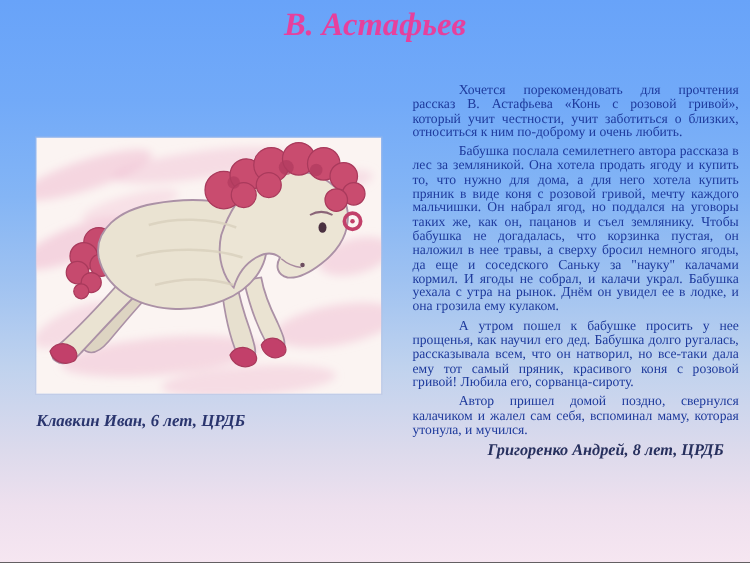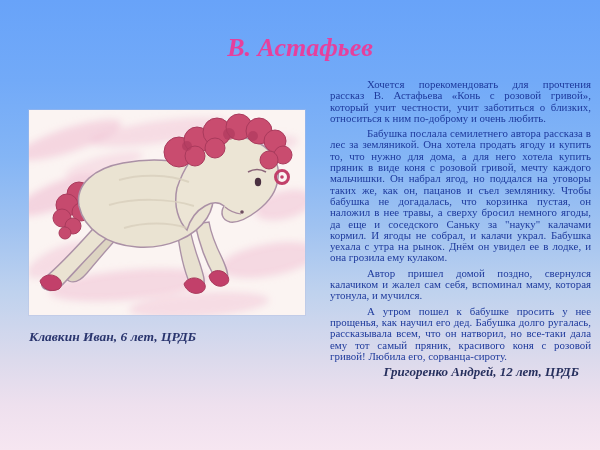--- a/index.html
+++ b/index.html
@@ -5,33 +5,32 @@
   html,body{margin:0;padding:0;background:#333;}
   .slide{
     position:relative;width:600px;height:450px;overflow:hidden;
     background:linear-gradient(180deg,#68a3f9 0%,#72aaf8 18%,#84b5f5 35%,#9fc2f1 50%,#bfd2ee 65%,#dcdaec 80%,#eee0ee 90%,#f6e6f1 100%);
     font-family:"Liberation Serif","DejaVu Serif",serif;
   }
   .title{
     position:absolute;top:5px;left:0;width:100%;text-align:center;
     font-weight:bold;font-style:italic;font-size:26px;line-height:30px;
     color:#e6409d;
-    margin-top:28px;
   }
   .picture{
     position:absolute;left:29px;top:110px;width:276px;height:205px;
     box-shadow:0 0 0 1px rgba(180,190,220,.35);
   }
   .caption{
     position:absolute;left:29px;top:329px;width:276px;
     font-weight:bold;font-style:italic;font-size:13.5px;color:#2a356e;
   }
   .review{
     position:absolute;left:330px;top:67px;width:261px;
-    font-size:10.9px;line-height:11.3px;text-align:justify;color:#1e3a9c;margin-top:12px;
+    font-size:10.9px;line-height:11.3px;text-align:justify;color:#1e3a9c;
   }
   .review p{margin:0 0 4px;text-indent:37px;}
   .signature{
     margin-top:7px;text-align:right;padding-right:12px;text-indent:0;
     font-weight:bold;font-style:italic;font-size:13px;color:#27305e;
   }
 </style>
 </head>
 <body>
 
@@ -119,18 +118,18 @@
       <circle cx="213" cy="102" r="1.8" fill="#6d4d60"></circle>
       <path d="M 196,97 Q 203,103 212,104" fill="none" stroke="#a98ba0" stroke-width="1.2"></path>
     </svg>
   </div>
 
   <div class="caption">Клавкин Иван, 6 лет, ЦРДБ</div>
 
   <div class="review">
     <p>Хочется порекомендовать для прочтения рассказ В. Астафьева «Конь с розовой гривой», который учит честности, учит заботиться о близких, относиться к ним по-доброму и очень любить.</p>
     <p>Бабушка послала семилетнего автора рассказа в лес за земляникой. Она хотела продать ягоду и купить то, что нужно для дома, а для него хотела купить пряник в виде коня с розовой гривой, мечту каждого мальчишки. Он набрал ягод, но поддался на уговоры таких же, как он, пацанов и съел землянику. Чтобы бабушка не догадалась, что корзинка пустая, он наложил в нее травы, а сверху бросил немного ягоды, да еще и соседского Саньку за "науку" калачами кормил. И ягоды не собрал, и калачи украл. Бабушка уехала с утра на рынок. Днём он увидел ее в лодке, и она грозила ему кулаком.</p>
+    <p>А утром пошел к бабушке просить у нее прощенья, как научил его дед. Бабушка долго ругалась, рассказывала всем, что он натворил, но все-таки дала ему тот самый пряник, красивого коня с розовой гривой! Любила его, сорванца-сироту.</p>
     <p>Автор пришел домой поздно, свернулся калачиком и жалел сам себя, вспоминал маму, которая утонула, и мучился.</p>
-    <p>А утром пошел к бабушке просить у нее прощенья, как научил его дед. Бабушка долго ругалась, рассказывала всем, что он натворил, но все-таки дала ему тот самый пряник, красивого коня с розовой гривой! Любила его, сорванца-сироту.</p>
-    <p class="signature">Григоренко Андрей, 12 лет, ЦРДБ</p>
+    <p class="signature">Григоренко Андрей, 8 лет, ЦРДБ</p>
   </div>
 
 </div>
 
 </body></html>

